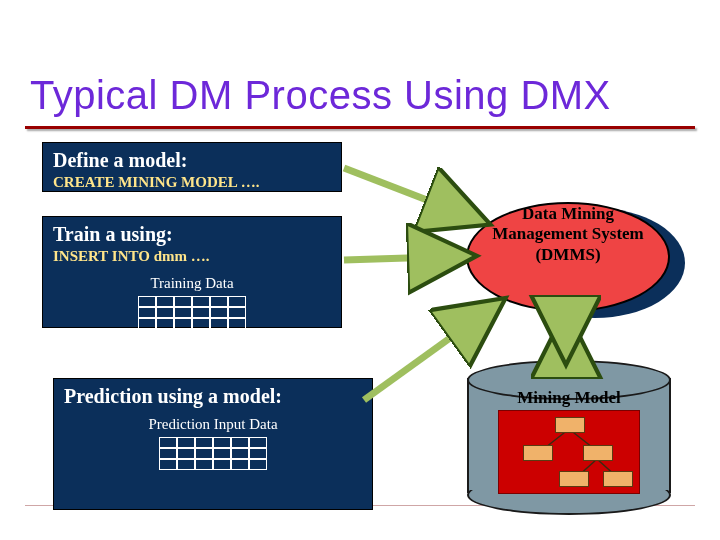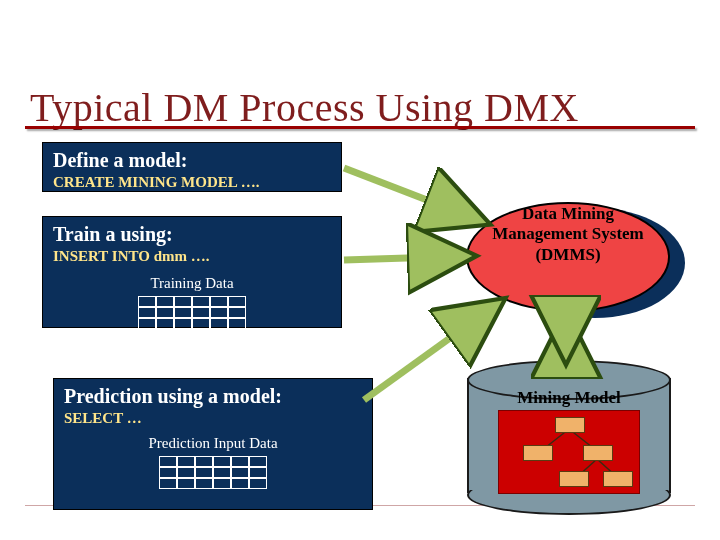--- a/index.html
+++ b/index.html
@@ -7,25 +7,25 @@
     padding: 0;
     width: 720px;
     height: 540px;
     background: #fff;
     font-family: Georgia, 'Times New Roman', serif;
     position: relative;
     overflow: hidden;
   }
   .title {
     position: absolute;
-    top: 84px;
+    top: 73px;
     left: 30px;
     font-size: 40px;
-    color: #7f1d1d;
-    font-family: Liberation Serif, serif;
+    color: #6d28d9;
+    font-family: Liberation Sans, sans-serif;
     letter-spacing: 0.5px;
   }
   .title-underline {
     position: absolute;
     top: 126px;
     left: 25px;
     width: 670px;
     height: 3px;
     background: #990000;
     box-shadow: 2px 2px 2px rgba(0,0,0,0.35);
@@ -179,21 +179,20 @@
       <div></div>
       <div></div>
       <div></div>
       <div></div>
       <div></div>
   </div>
 </div>
 
 <div class="box" style="left:42px; top:378px; width:320px; height:132px;margin-left:11px;">
   <div class="h">Prediction using a model:</div>
-  <div class="code">SELECT …</div>
   <div class="sub-label" style="margin-top:8px;">Prediction Input Data</div>
   <div class="mini-table">
     <div></div>
       <div></div>
       <div></div>
       <div></div>
       <div></div>
       <div></div>
     <div></div>
       <div></div>

